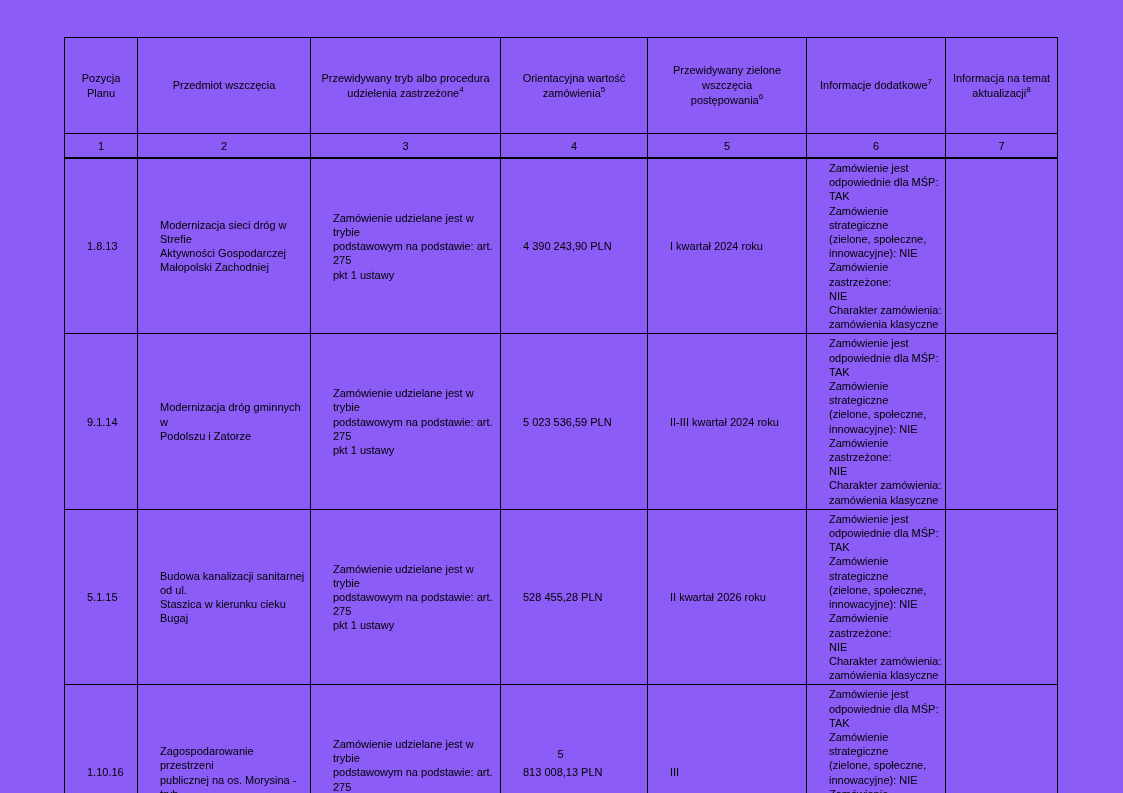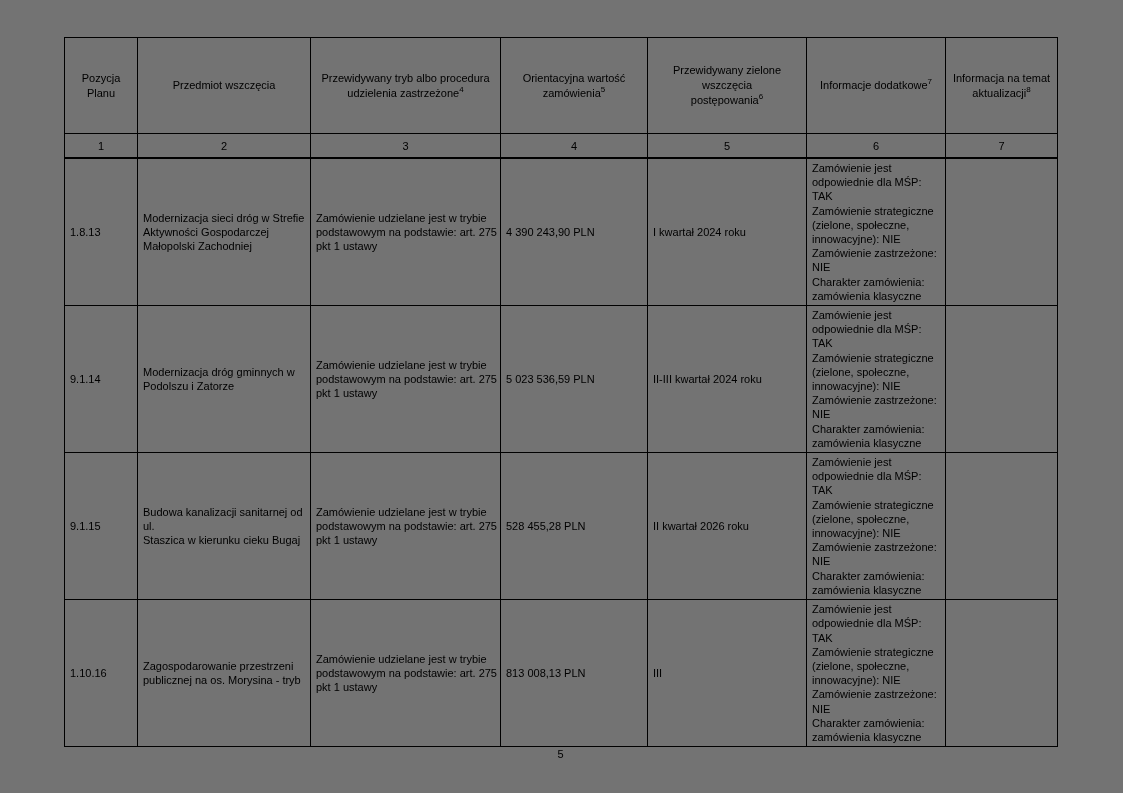--- a/index.html
+++ b/index.html
@@ -8,21 +8,21 @@
     background: #ffffff;
     width: 1123px;
     height: 793px;
     font-family: "Liberation Sans", sans-serif;
     color: #000000;
   }
   .page {
     position: relative;
     width: 1123px;
     height: 793px;
-    background: #737373;
+    background: #8b5cf6;
     overflow: hidden;
   }
   table.plan-table {
     position: absolute;
     left: 64px;
     top: 37px;
     width: 993px;
     border-collapse: collapse;
     table-layout: fixed;
   }
@@ -52,21 +52,21 @@
     text-align: center;
     vertical-align: middle;
     border-bottom: 2px solid #000000;
     padding: 0;
   }
   
   tbody.data tr td {
     height: 130px;
     vertical-align: middle;
     line-height: 14.2px;
-    padding: 2px 3px 2px 5px;
+    padding: 2px 3px 2px 22px;
     text-align: left;
   }
   .page-number {
     position: absolute;
     left: 64px;
     top: 748px;
     width: 993px;
     text-align: center;
     font-size: 11px;
   }
@@ -147,21 +147,21 @@
 Zamówienie strategiczne
 (zielone, społeczne,
 innowacyjne): NIE
 Zamówienie zastrzeżone:
 NIE
 Charakter zamówienia:
 zamówienia klasyczne</td>
         <td></td>
       </tr>
       <tr>
-        <td>9.1.15</td>
+        <td>5.1.15</td>
         <td class="ml">Budowa kanalizacji sanitarnej od ul.
 Staszica w kierunku cieku Bugaj</td>
         <td class="ml">Zamówienie udzielane jest w trybie
 podstawowym na podstawie: art. 275
 pkt 1 ustawy</td>
         <td>528 455,28 PLN</td>
         <td>II kwartał 2026 roku</td>
         <td class="ml">Zamówienie jest
 odpowiednie dla MŚP: TAK
 Zamówienie strategiczne

